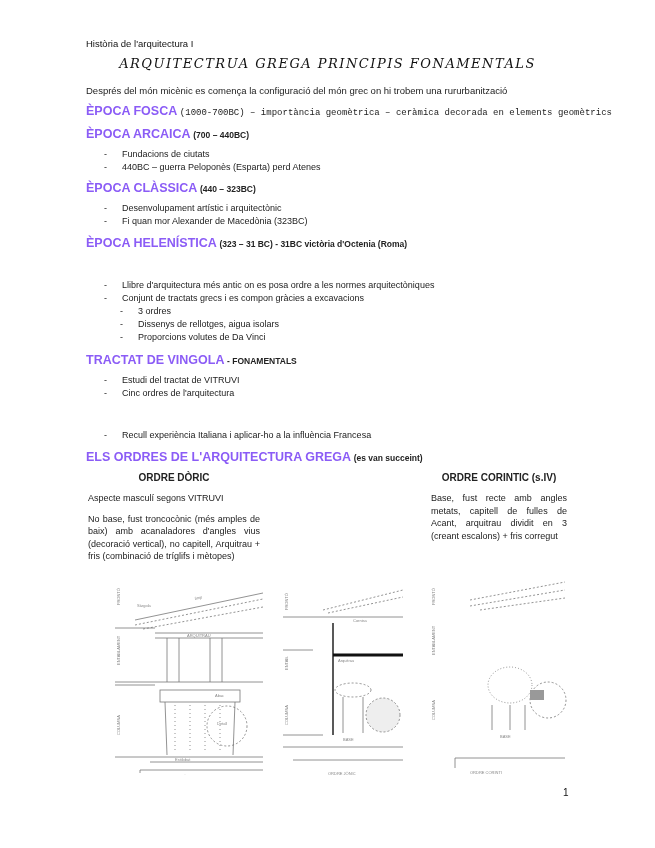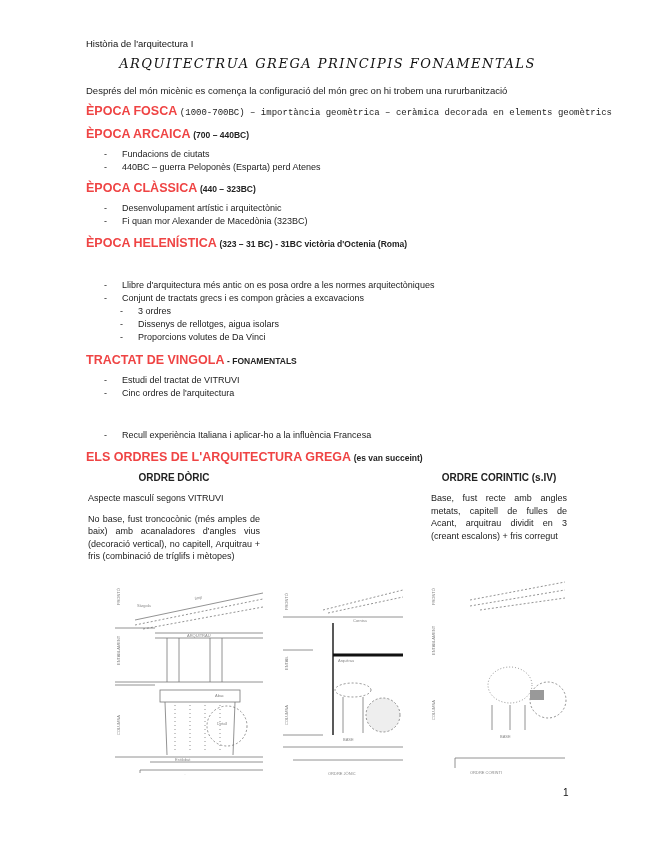--- a/index.html
+++ b/index.html
@@ -5,21 +5,21 @@
   html, body { margin:0; padding:0; background:#ffffff; }
   body { width:655px; height:848px; position:relative; overflow:hidden;
          font-family:"Liberation Sans", sans-serif; color:#111; }
   .page { position:absolute; left:0; top:0; width:655px; height:848px; }
   .hdr { position:absolute; left:86px; top:38px; font-size:9.5px; }
   .title { position:absolute; left:0; width:655px; top:56px; text-align:center;
            font-family:"DejaVu Serif", serif; font-style:italic; font-size:13px;
            letter-spacing:1.5px; color:#111; }
   .intro { position:absolute; left:86px; top:85px; font-size:9.5px; font-weight:normal; color:#222; }
   .sec { position:absolute; left:86px; font-size:9.5px; color:#222; white-space:nowrap; }
-  .sec .g { color:#ef4444; font-weight:bold; font-size:12.5px; }
+  .sec .g { color:#8b5cf6; font-weight:bold; font-size:12.5px; }
   .sec .sm { font-size:8.5px; font-weight:bold; }
   .sec .n { font-size:9px;font-family:Liberation Mono, monospace; }
   ul.b { position:absolute; left:104px; margin:0; padding:0; list-style:none; font-size:9px; color:#222; }
   ul.b li { height:13px; line-height:13px; position:relative; padding-left:18px; white-space:nowrap; }
   ul.b li::before { content:"-"; position:absolute; left:0; }
   ul.b li.sub { padding-left:34px; height:13px; }
   ul.b li.sub::before { left:16px; }
   .col { position:absolute; top:472px; font-size:9px; color:#222; }
   .col h4 { margin:0 0 9px 0; text-align:center; font-size:10px; font-weight:bold; }
   .col p { margin:0 0 8px 0; line-height:12.5px; text-align:justify; }

